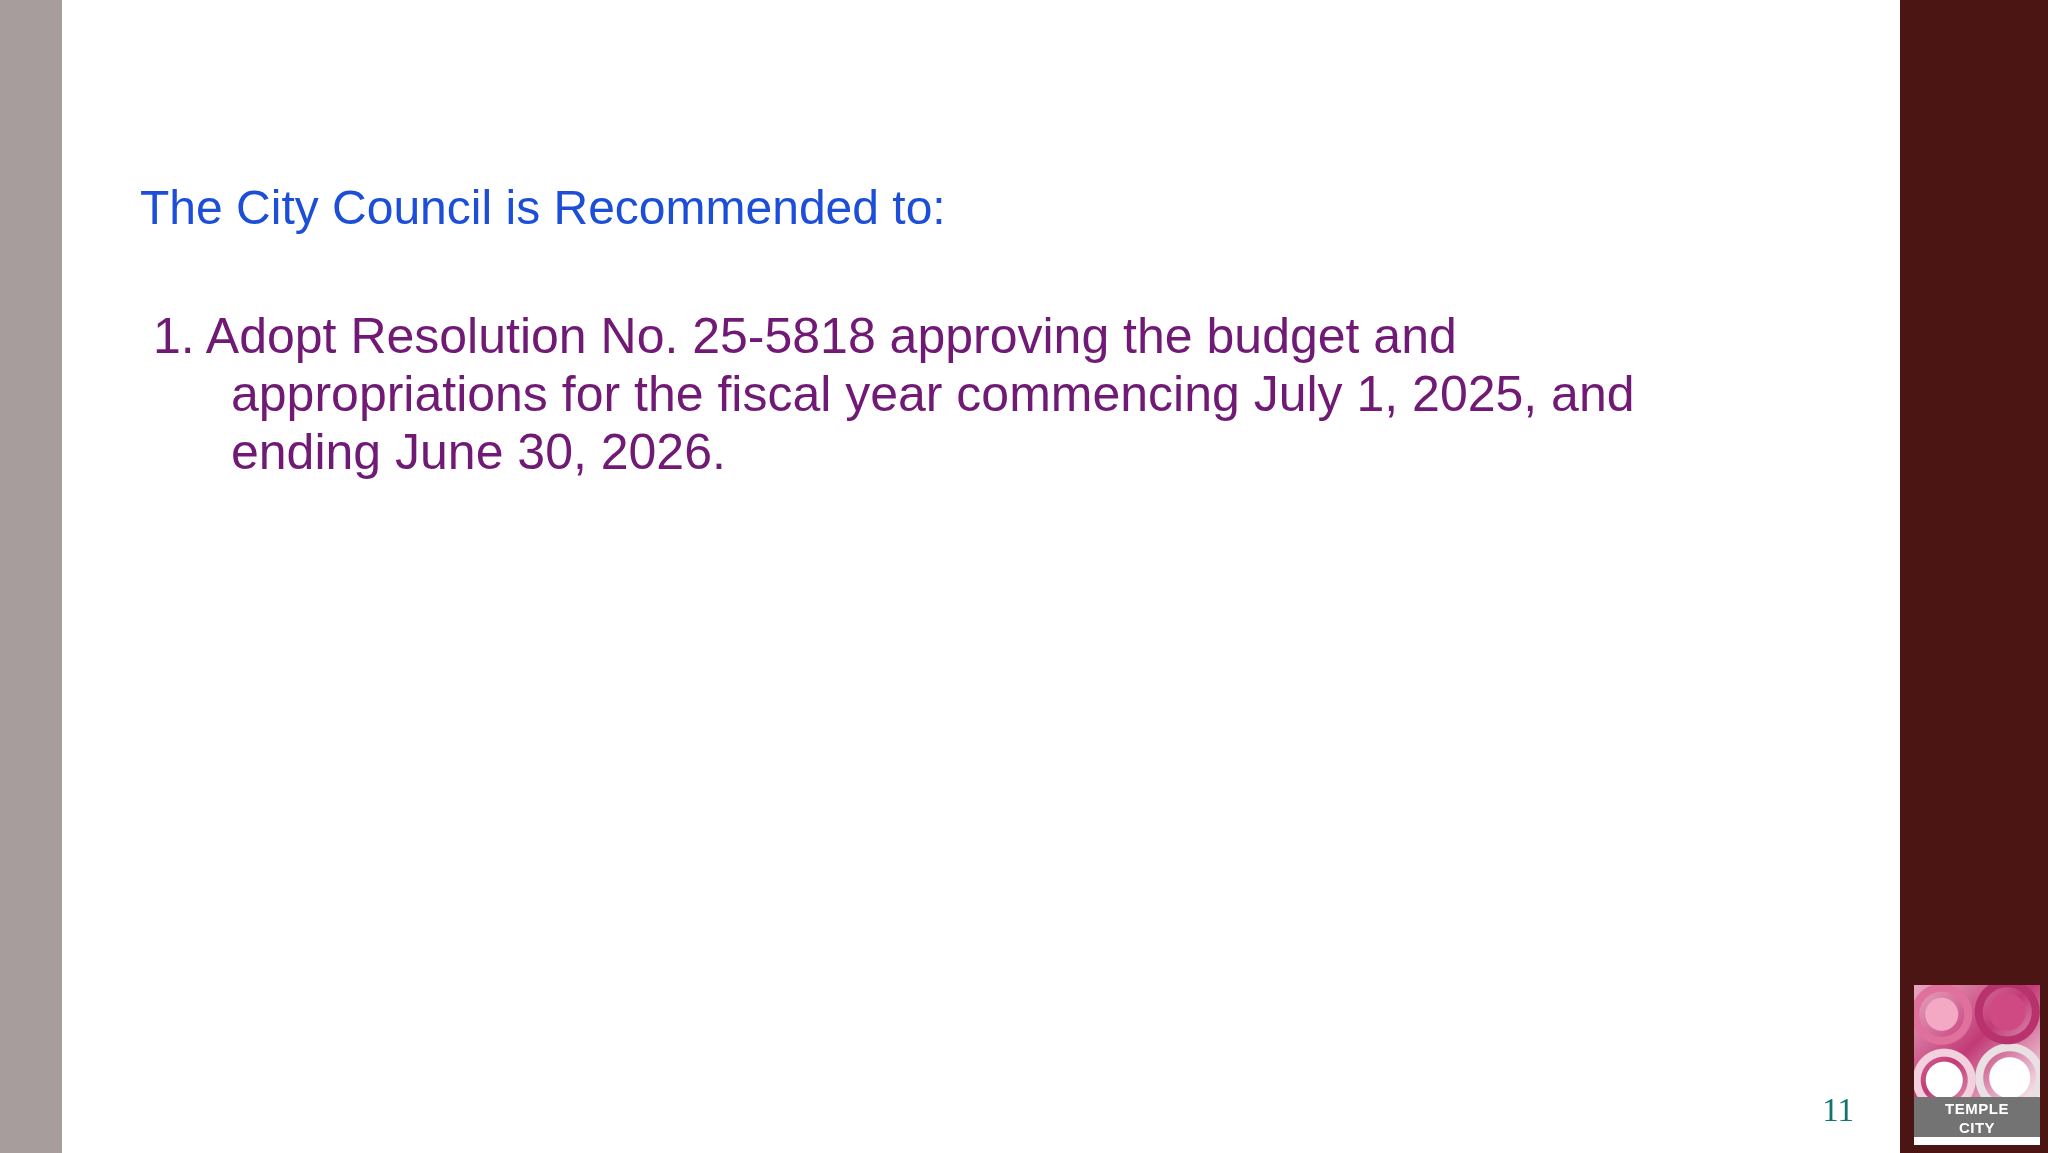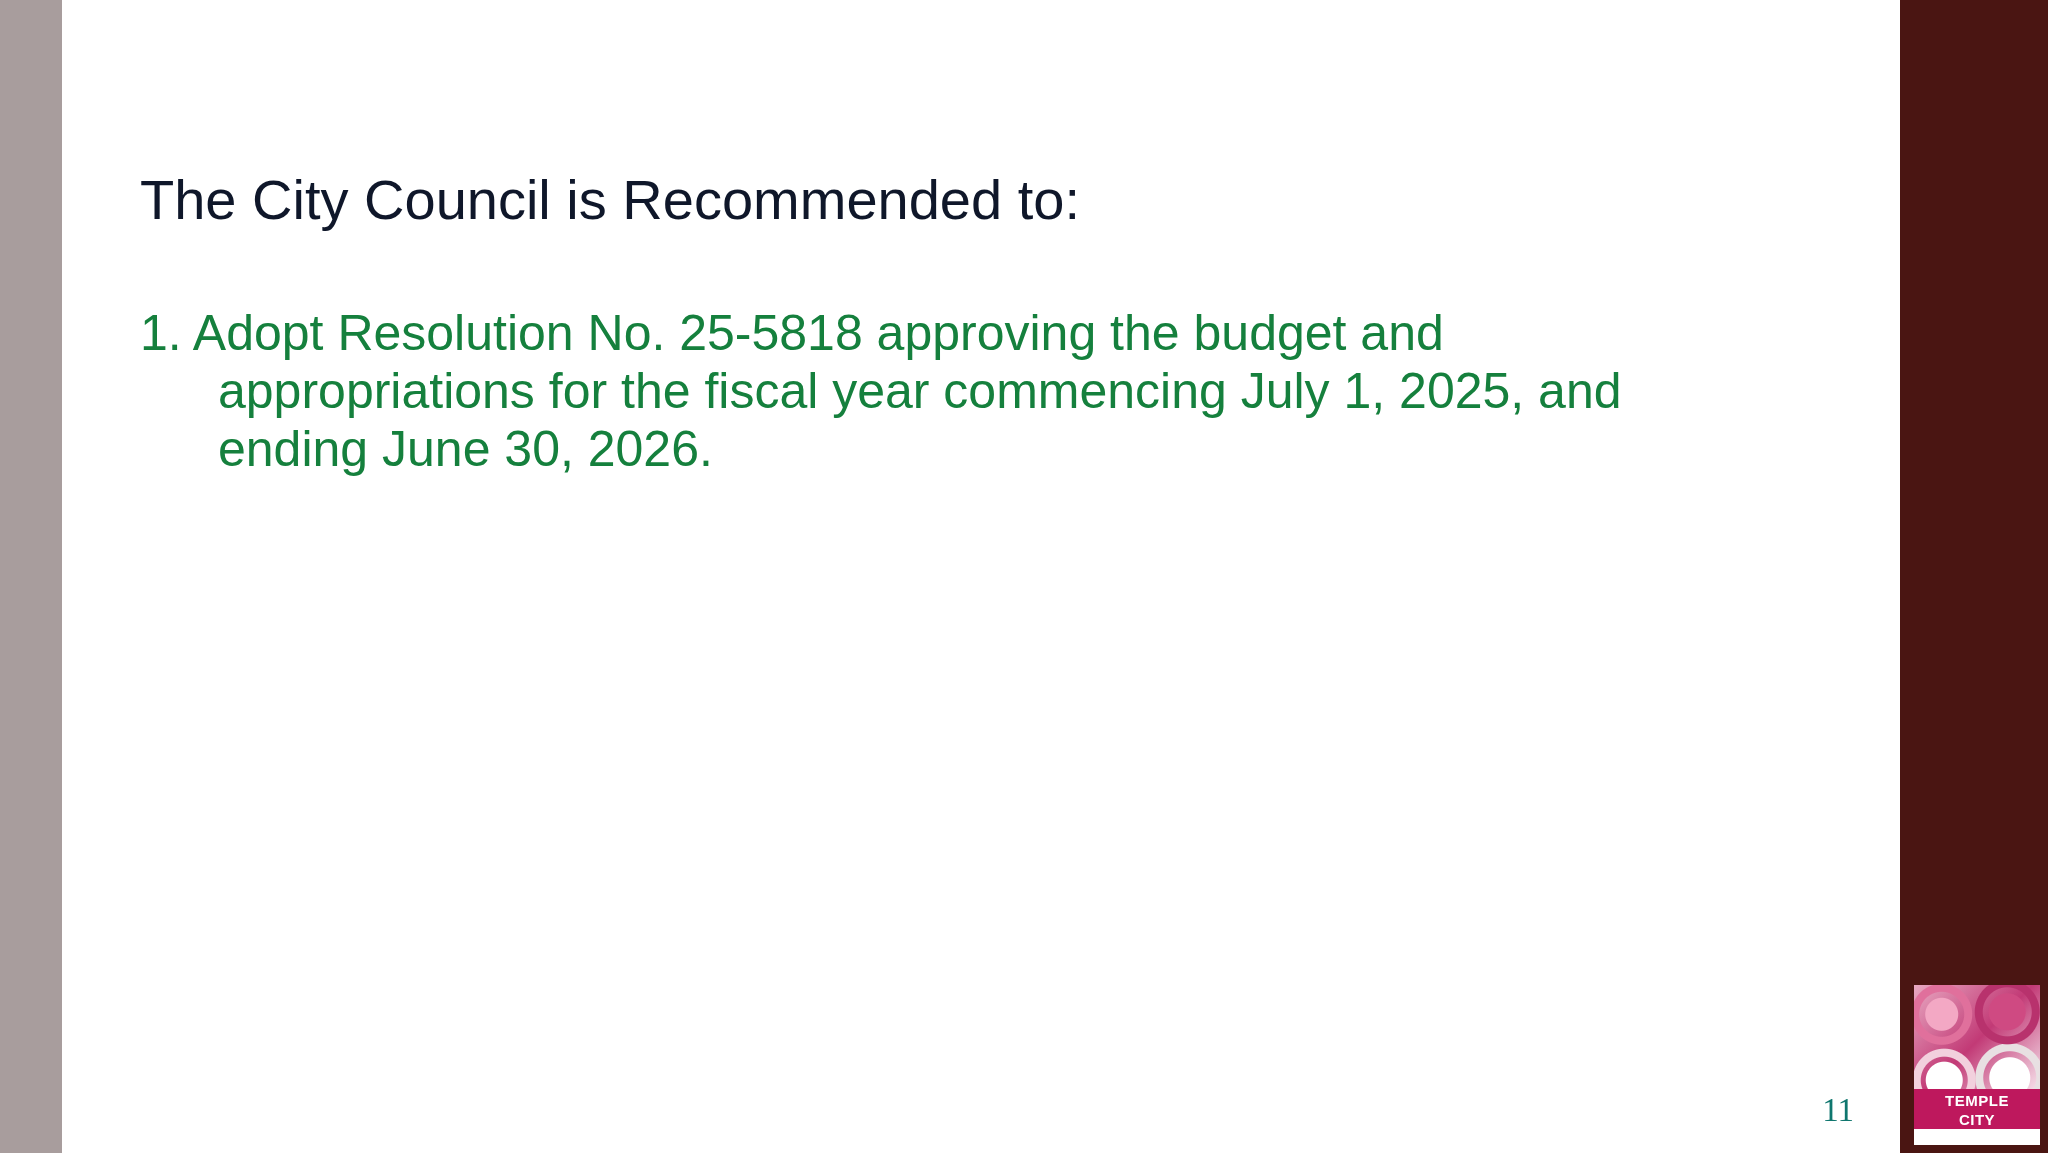--- a/index.html
+++ b/index.html
@@ -67,30 +67,30 @@
     white-space: nowrap;
   }
   .body-block {
     position: absolute;
     left: 78px;
     top: 168px;
     width: 1640px;
     color: #000000;
   }
   .lead-line {
-    font-size: 56px;
+    font-size: 48px;
     line-height: 1.15;
-    color: #0f172a;
-    margin: 0 0 72px 0;
+    color: #1d4ed8;
+    margin: 12px 0 72px 0;
   }
   .numbered-item {
     font-size: 50px;
     line-height: 1.16;
-    color: #15803d;
-    margin: 0;
+    color: #701a75;
+    margin: 13px;
     padding-left: 78px;
     text-indent: -78px;
     max-width: 1420px;
   }
   
   .page-number {
     position: absolute;
     right: 194px;
     bottom: 24px;
     font-size: 33px;
@@ -120,24 +120,24 @@
       radial-gradient(circle at 74% 22%, transparent 0 24px, #b8326d 25px 32px, transparent 33px),
       radial-gradient(circle at 24% 78%, #ffffff 0 18px, transparent 19px),
       radial-gradient(circle at 24% 78%, transparent 0 23px, #f2d0dd 24px 31px, transparent 32px),
       radial-gradient(circle at 76% 76%, #ffffff 0 20px, transparent 21px),
       radial-gradient(circle at 76% 76%, transparent 0 26px, #e8e0e2 27px 34px, transparent 35px),
       linear-gradient(135deg, #e8a9c2 0%, #c23a76 48%, #ffffff 100%);
   }
   .logo-label {
     position: absolute;
     left: 0;
-    bottom: 16px;
+    bottom: 8px;
     width: 126px;
     height: 40px;
-    background: #be185d;
+    background: #737373;
     color: #ffffff;
     font-size: 15px;
     font-weight: bold;
     line-height: 19px;
     text-align: center;
     padding-top: 2px;
     box-sizing: border-box;
     letter-spacing: 0.5px;
   }
 </style>

